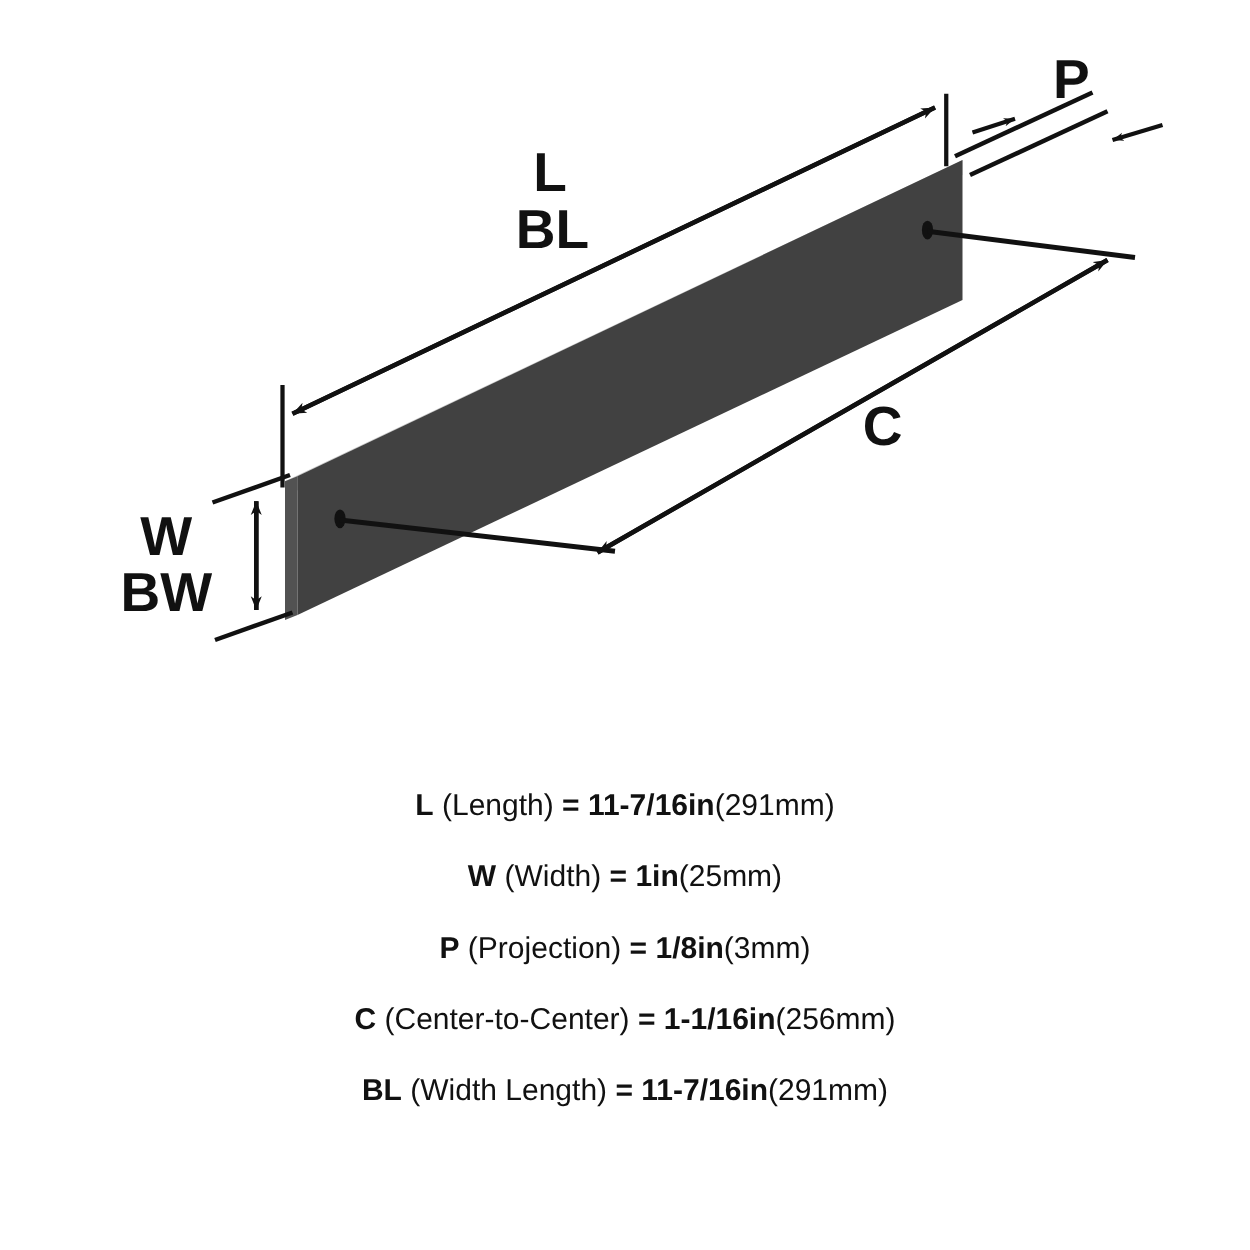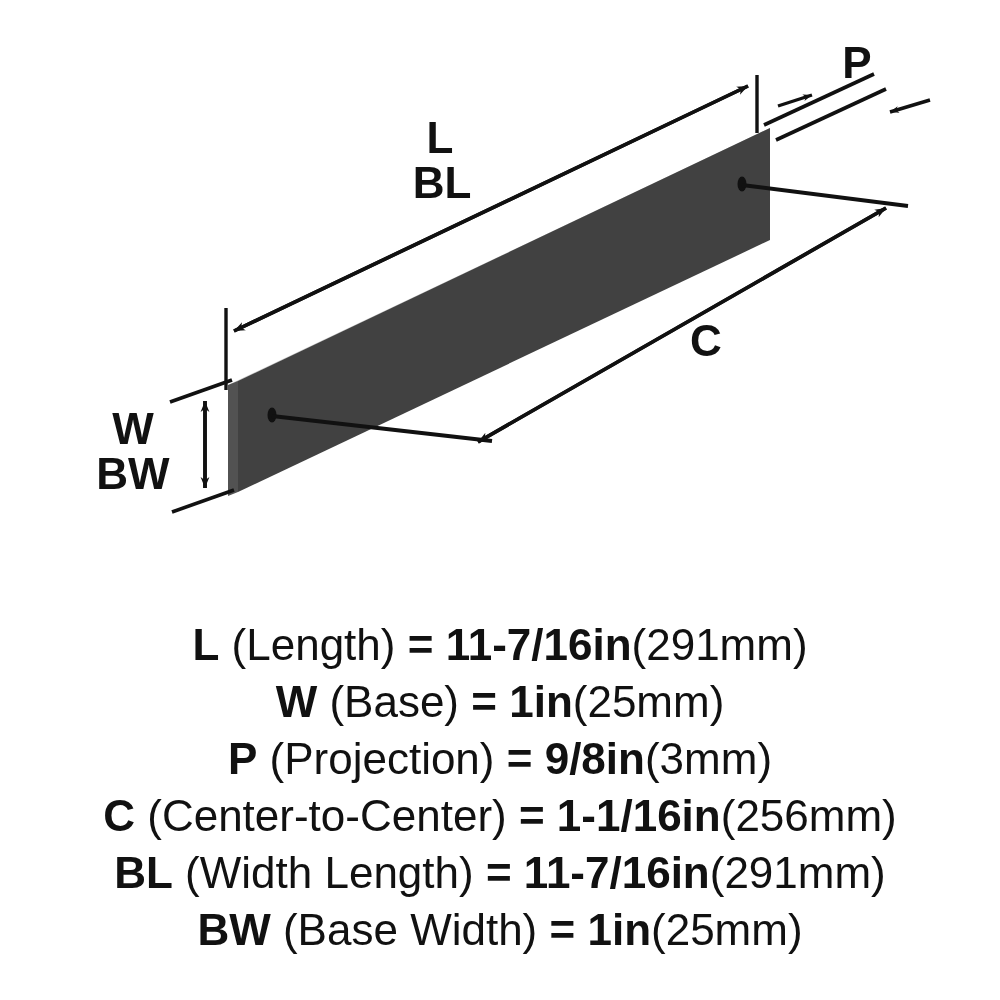--- a/index.html
+++ b/index.html
@@ -40,21 +40,21 @@
     height: 400px;
     display: flex;
     flex-direction: column;
     align-items: center;
     justify-content: flex-start;
     padding-top: 16px;
     box-sizing: border-box;
   }
   .spec-line {
     font-family: "Liberation Sans", sans-serif;
-    font-size: 44px;
+    font-size: 24px;
     line-height: 57px;
     white-space: nowrap;
     color: #111111;
     text-align: center;
   }
   .sym { font-weight: bold; }
   .name { font-weight: normal; }
   .eq { font-weight: bold; }
   .val { font-weight: bold; }
   .metric { font-weight: normal; }
@@ -142,41 +142,35 @@
 
 <div id="spec-list">
   <div class="spec-line">
     <span class="sym">L</span>
     <span class="name">(Length)</span>
     <span class="eq">=</span>
     <span class="val">11-7/16in</span><span class="metric">(291mm)</span>
   </div>
   <div class="spec-line">
     <span class="sym">W</span>
-    <span class="name">(Base)</span>
+    <span class="name">(Width)</span>
     <span class="eq">=</span>
     <span class="val">1in</span><span class="metric">(25mm)</span>
   </div>
   <div class="spec-line">
     <span class="sym">P</span>
     <span class="name">(Projection)</span>
     <span class="eq">=</span>
-    <span class="val">9/8in</span><span class="metric">(3mm)</span>
+    <span class="val">1/8in</span><span class="metric">(3mm)</span>
   </div>
   <div class="spec-line">
     <span class="sym">C</span>
     <span class="name">(Center-to-Center)</span>
     <span class="eq">=</span>
     <span class="val">1-1/16in</span><span class="metric">(256mm)</span>
   </div>
   <div class="spec-line">
     <span class="sym">BL</span>
     <span class="name">(Width Length)</span>
     <span class="eq">=</span>
     <span class="val">11-7/16in</span><span class="metric">(291mm)</span>
   </div>
-  <div class="spec-line">
-    <span class="sym">BW</span>
-    <span class="name">(Base Width)</span>
-    <span class="eq">=</span>
-    <span class="val">1in</span><span class="metric">(25mm)</span>
-  </div>
 </div>
 
 </body></html>

